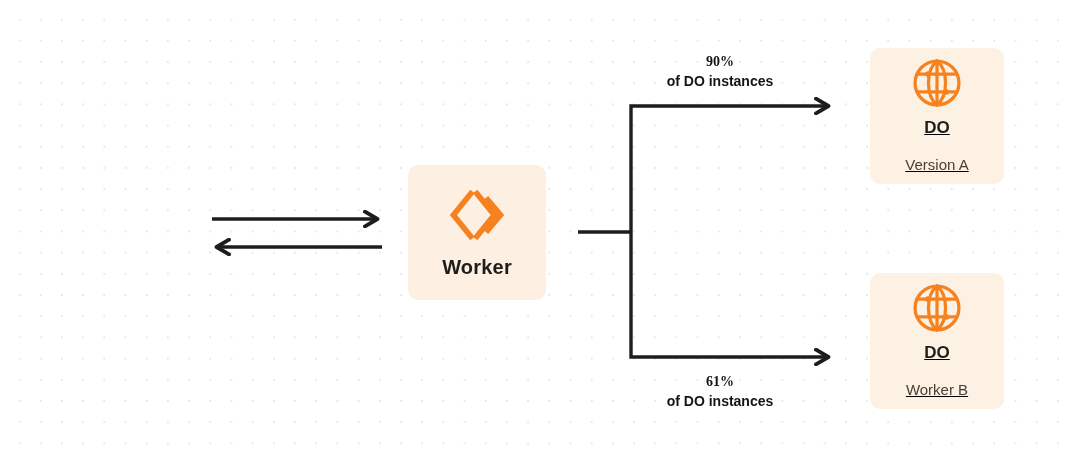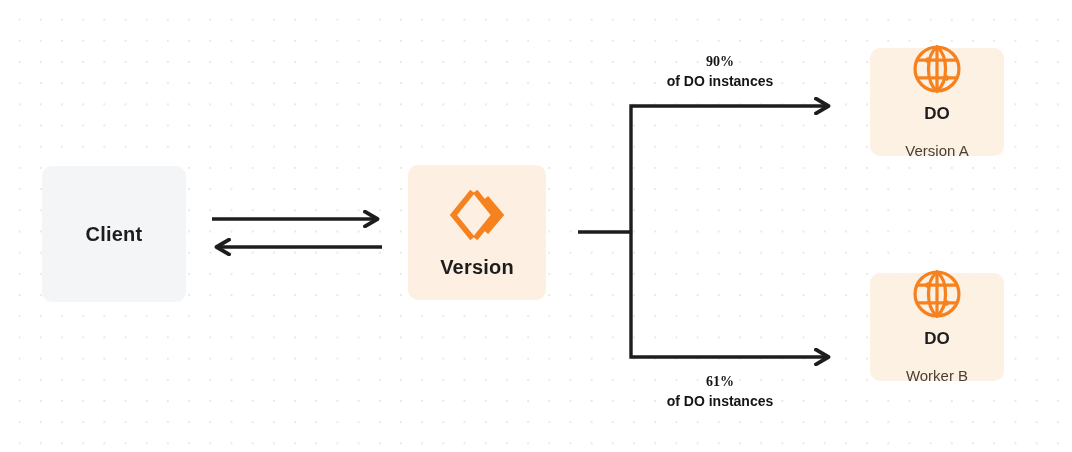--- a/index.html
+++ b/index.html
@@ -60,23 +60,24 @@
   }
   #worker-node .node-title {
     font-size: 20px;
     font-weight: bold;
     color: #1d1d1d;
     letter-spacing: 0.2px;
   }
   
   .do-node {
     width: 134px;
-    height: 108px;
+    height: 136px;
     background-color: #fdf1e4;
     left: 870px;
+    text-decoration: underline;
   }
   #do-node-a { top: 48px; }
   #do-node-b { top: 273px; }
   .do-node .icon-wrap {
     width: 52px;
     height: 52px;
     margin-bottom: 9px;
   }
   .do-node .node-title {
     font-size: 17px;
@@ -142,36 +143,33 @@
 
     <line x1="382" y1="247" x2="218" y2="247" stroke="#1d1d1d" stroke-width="3.4" stroke-linecap="butt" marker-end="url(#arrow-left)"></line>
 
     <path d="M 578 232 L 631 232" fill="none" stroke="#1d1d1d" stroke-width="3.4" stroke-linecap="butt"></path>
 
     <path d="M 631 232 L 631 106 L 827 106" fill="none" stroke="#1d1d1d" stroke-width="3.4" stroke-linecap="butt" stroke-linejoin="miter" marker-end="url(#arrow-right)"></path>
 
     <path d="M 631 232 L 631 357 L 827 357" fill="none" stroke="#1d1d1d" stroke-width="3.4" stroke-linecap="butt" stroke-linejoin="miter" marker-end="url(#arrow-right)"></path>
   </svg>
 
-  <div class="node" id="client-node">
-    <span class="node-title">Client</span>
-  </div>
 
   <div class="node" id="worker-node">
     <span class="icon-wrap">
       <svg viewBox="0 0 64 64" width="58" height="58" aria-hidden="true">
 
         <path d="M 27 6 L 6 32 L 27 58" fill="none" stroke="#f6821f" stroke-width="6.2" stroke-linecap="butt" stroke-linejoin="miter"></path>
 
         <path d="M 30 6 L 51 32 L 30 58" fill="none" stroke="#f6821f" stroke-width="6.2" stroke-linecap="butt" stroke-linejoin="miter"></path>
 
         <path d="M 42 13 L 58 32 L 42 51" fill="none" stroke="#f6821f" stroke-width="6.2" stroke-linecap="butt" stroke-linejoin="miter"></path>
       </svg>
     </span>
-    <span class="node-title">Version</span>
+    <span class="node-title">Worker</span>
   </div>
 
   <div class="node do-node" id="do-node-a">
     <span class="icon-wrap">
       <svg viewBox="0 0 64 64" width="52" height="52" aria-hidden="true">
         <g fill="none" stroke="#f6821f" stroke-width="4" stroke-linecap="round">
           <circle cx="32" cy="32" r="27"></circle>
           <line x1="32" y1="5" x2="32" y2="59"></line>
           <path d="M 32 5 C 18 16 18 48 32 59"></path>
           <path d="M 32 5 C 46 16 46 48 32 59"></path>

